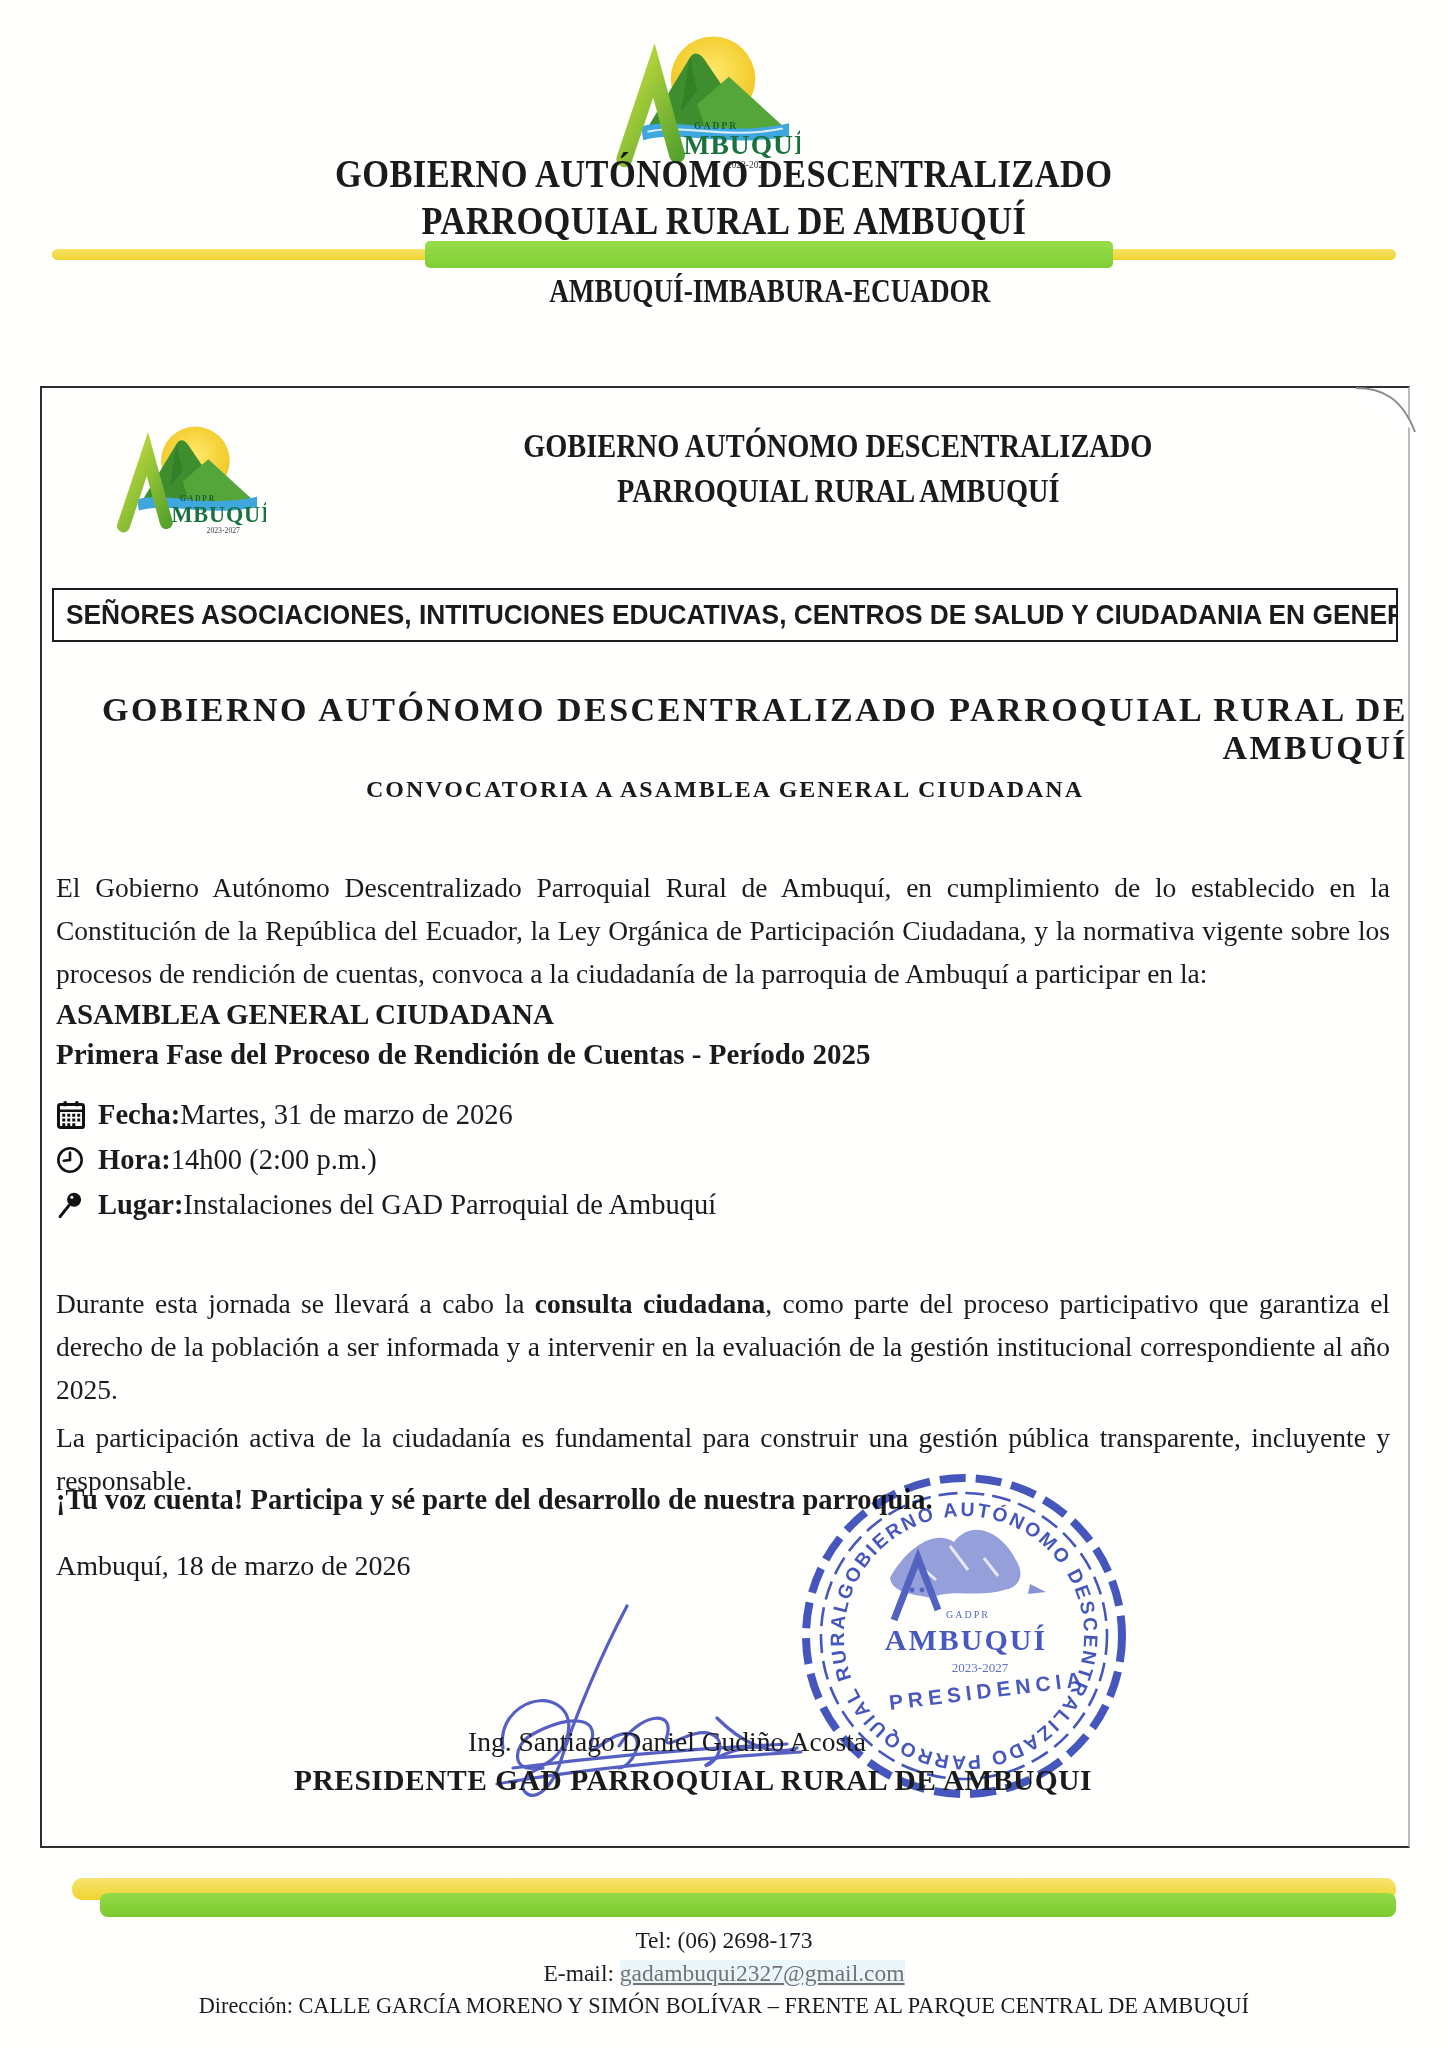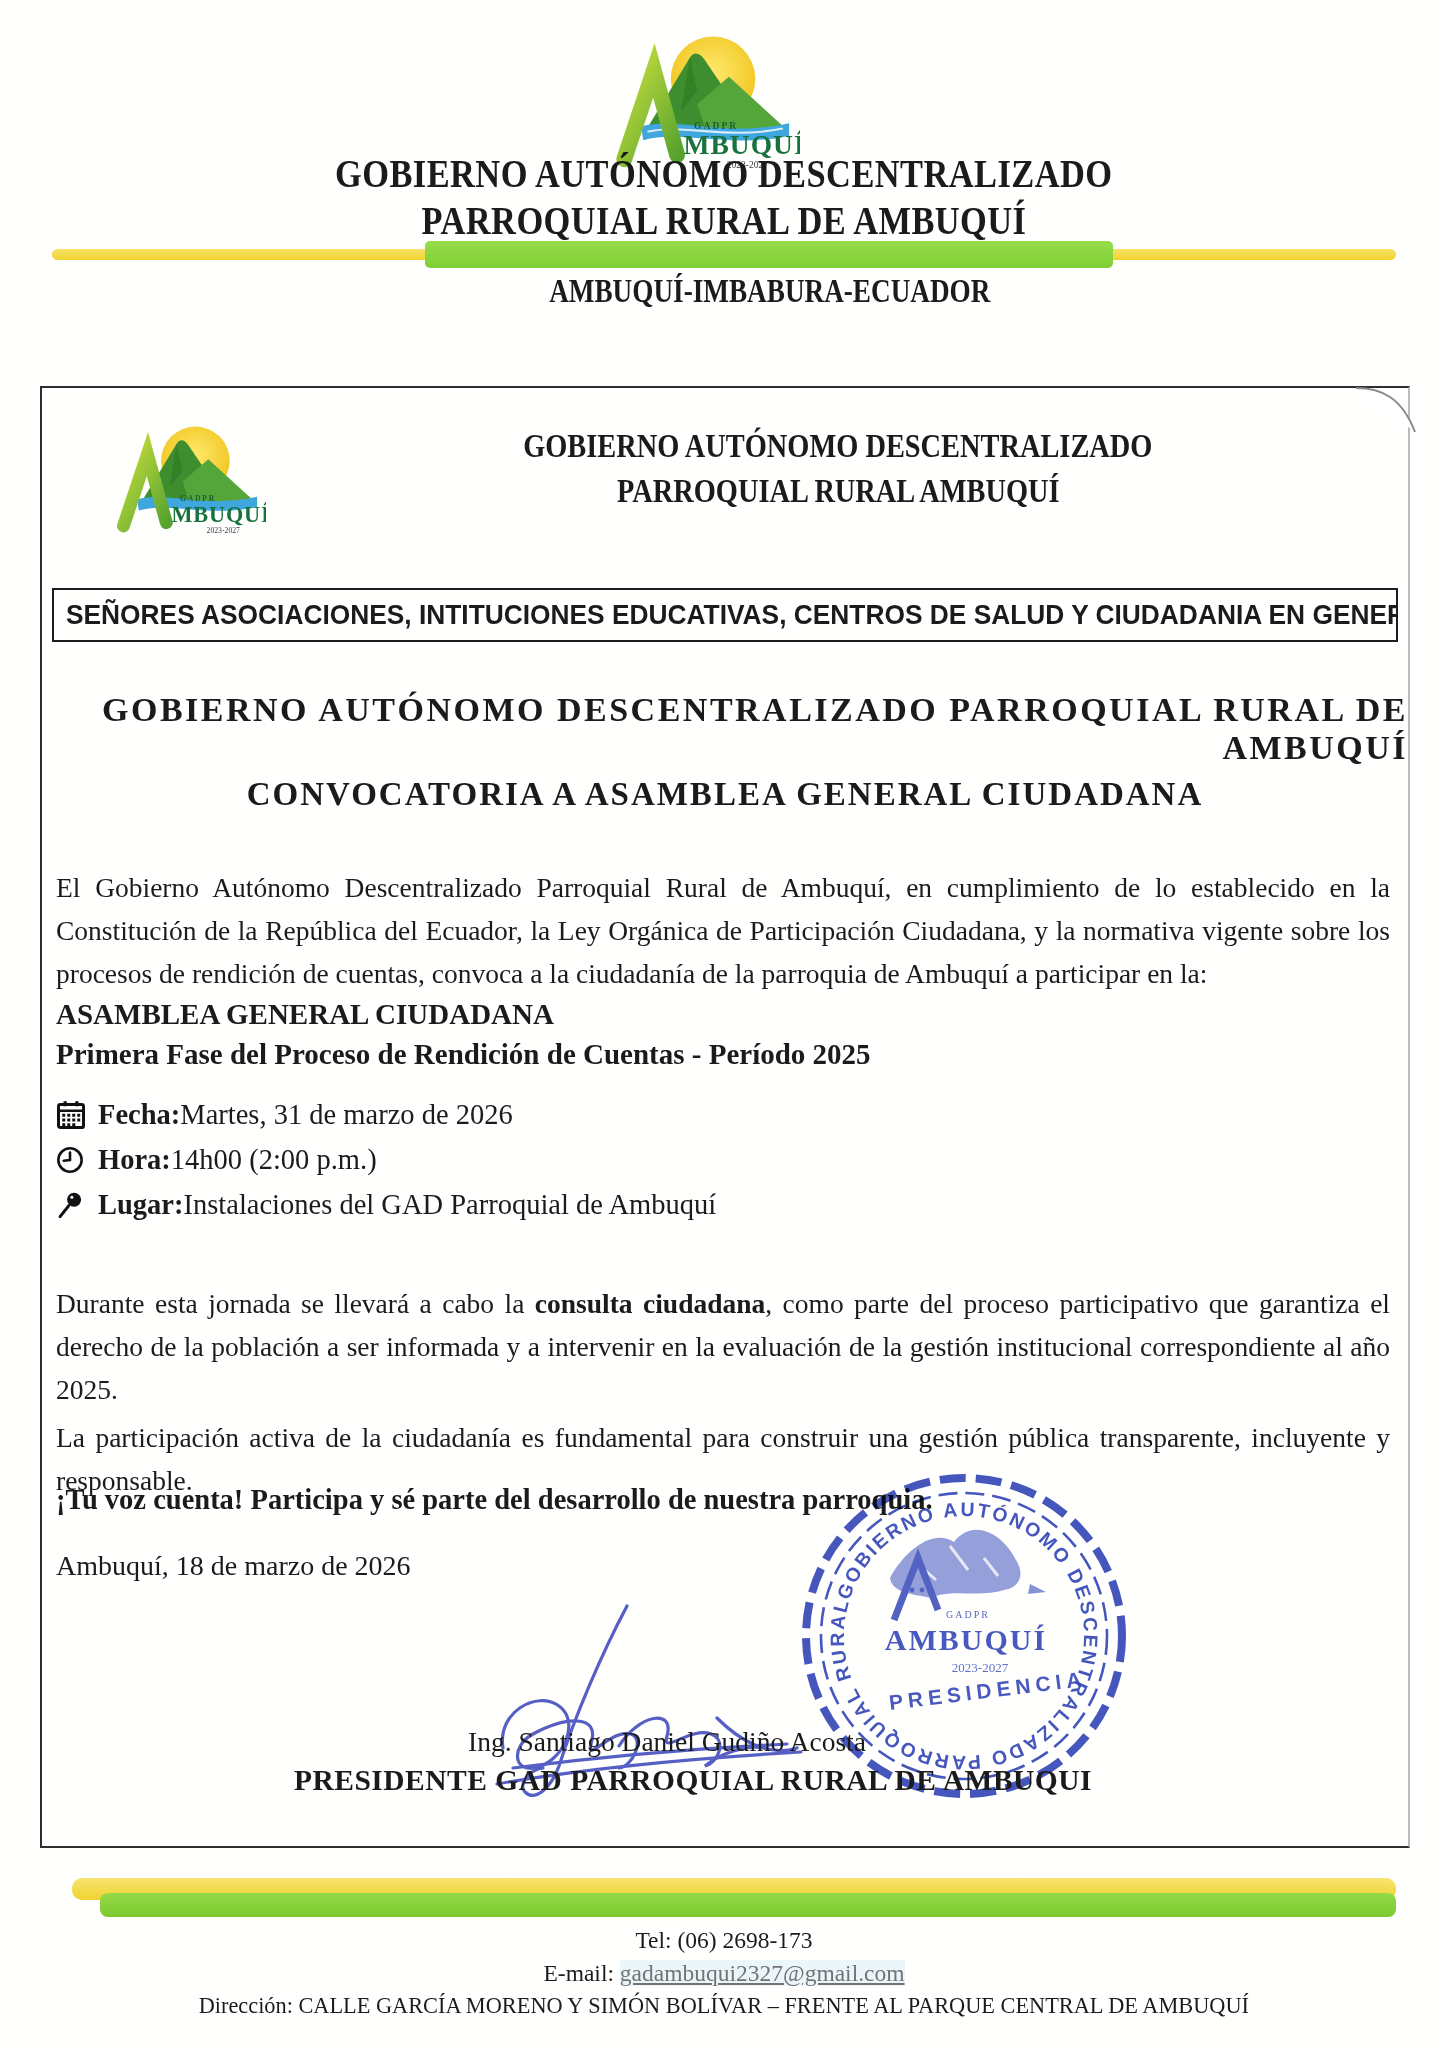--- a/index.html
+++ b/index.html
@@ -26,21 +26,21 @@
   .corner-curl{position:absolute;top:-4px;right:-10px;}
   .box-logo{position:absolute;top:30px;left:52px;width:172px;height:120px;}
   .box-heads{position:absolute;top:36px;left:240px;right:14px;text-align:center;
          font-weight:bold;font-size:33px;line-height:45px;}
   .recipients-strip{position:absolute;top:200px;left:10px;right:10px;height:50px;
          border:2px solid #1d1d1d;line-height:50px;padding-left:12px;overflow:hidden;
          font-family:"Liberation Sans",sans-serif;font-weight:bold;font-size:28px;}
   .letter-title{position:absolute;top:303px;left:0;right:0;text-align:right;
          font-weight:bold;font-size:34px;letter-spacing:2.5px;}
   .letter-subtitle{position:absolute;top:388px;left:0;right:0;text-align:center;
-         font-weight:bold;font-size:33px;letter-spacing:2px;}
+         font-weight:bold;font-size:24px;letter-spacing:2px;}
   .para{position:absolute;left:14px;right:18px;font-size:27.5px;line-height:43px;
          text-align:justify;text-justify:inter-word;}
   .p1{top:450px;} .p2{top:866px;} .p3{top:1000px;}
   .event-title{position:absolute;top:610px;left:14px;font-weight:bold;font-size:29px;}
   .event-sub{position:absolute;top:650px;left:14px;font-weight:bold;font-size:29px;}
   .details{position:absolute;top:704px;left:14px;}
   .detail-row{display:flex;align-items:center;height:45px;font-size:28.5px;}
   .d-icon{width:34px;margin-right:8px;display:flex;align-items:center;}
   .d-label{font-weight:bold;}
   .cta{position:absolute;top:1096px;left:14px;font-weight:bold;font-size:28.5px;}

